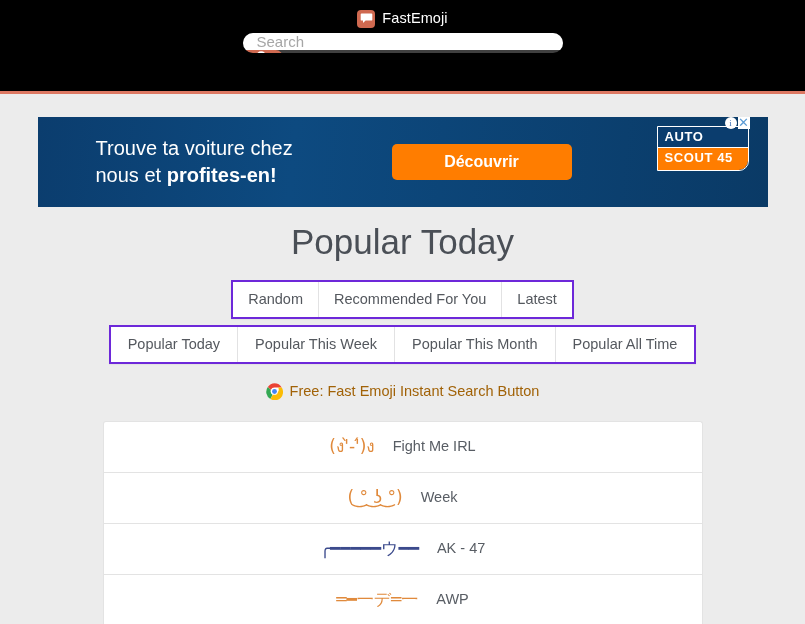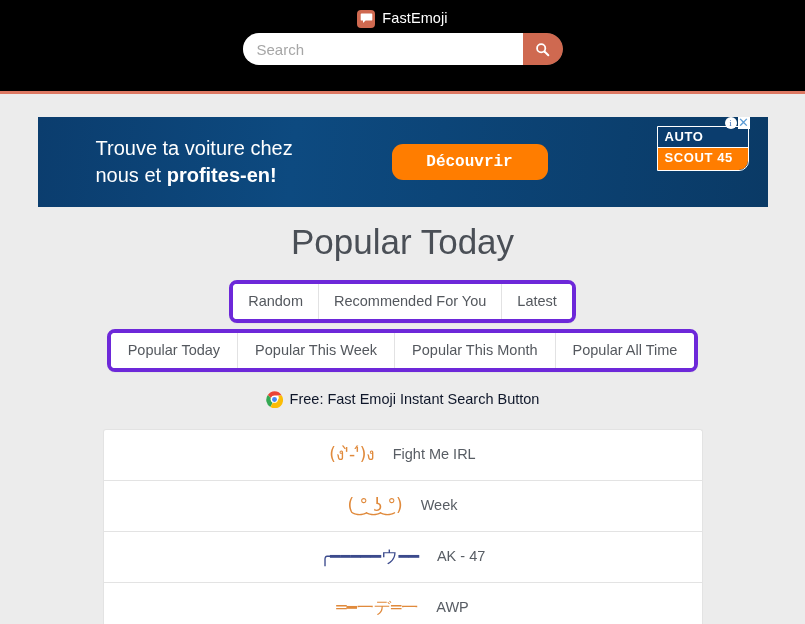--- a/index.html
+++ b/index.html
@@ -43,25 +43,26 @@
   }
 
   .searchbar-wrap {
     display: flex;
     justify-content: center;
     margin-top: 7px;
   }
   .searchbar {
     position: relative;
     width: 320px;
-    height: 32px;
+    height: 20px;
     display: flex;
     border-radius: 16px;
     overflow: hidden;
     background: #404040;
+    flex-direction: column;
   }
   .search-input {
     flex: 1 1 auto;
     border: 0;
     outline: 0;
     background: #ffffff;
     padding: 0 14px;
     font-family: "Liberation Sans", sans-serif;
     font-size: 15px;
     color: #333;
@@ -105,27 +106,27 @@
     line-height: 1.35;
     text-align: left;
     width: 290px;
   }
   .ad-text b { font-weight: bold; }
   .ad-cta {
     position: absolute;
     left: 354px;
     top: 50%;
     transform: translateY(-50%);
-    width: 156px;
+    width: 180px;
     height: 36px;
     background: #ff7d00;
     color: #ffffff;
     border: 0;
-    border-radius: 11px;
-    font-family: Liberation Mono, monospace;
+    border-radius: 5px;
+    font-family: Liberation Sans, sans-serif;
     font-size: 16px;
     font-weight: bold;
     cursor: pointer;
   }
   .as24-logo {
     position: absolute;
     right: 19px;
     top: 9px;
     width: 92px;
     border: 1px solid #ffffff;
@@ -194,22 +195,22 @@
 
   
   .tabrow {
     display: flex;
     justify-content: center;
     margin-top: 17px;
   }
   .tabgroup {
     display: flex;
     background: #ffffff;
-    border: 4px solid #6d28d9;
-    border-radius: 8px;
+    border: 2px solid #6d28d9;
+    border-radius: 0;
     box-shadow: 0 1px 1px rgba(0,0,0,.035);
     overflow: hidden;
   }
   .tab {
     background: #ffffff;
     border: 0;
     border-right: 1px solid #e2e2e3;
     padding: 8px 15px;
     font-family: "Liberation Sans", sans-serif;
     font-size: 14.5px;
@@ -226,21 +227,21 @@
   
   .ext-link-row {
     display: flex;
     align-items: center;
     justify-content: center;
     gap: 7px;
     margin-top: 19px;
   }
   .chrome-icon { width: 17px; height: 17px; display: block; flex: 0 0 auto; }
   .ext-link {
-    color: #0f172a;
+    color: #a16207;
     font-size: 14.5px;
     text-decoration: none;
     cursor: pointer;
     line-height: 1;
   }
 
   
   .emoji-list {
     width: 600px;
     margin: 21px auto 0 auto;

